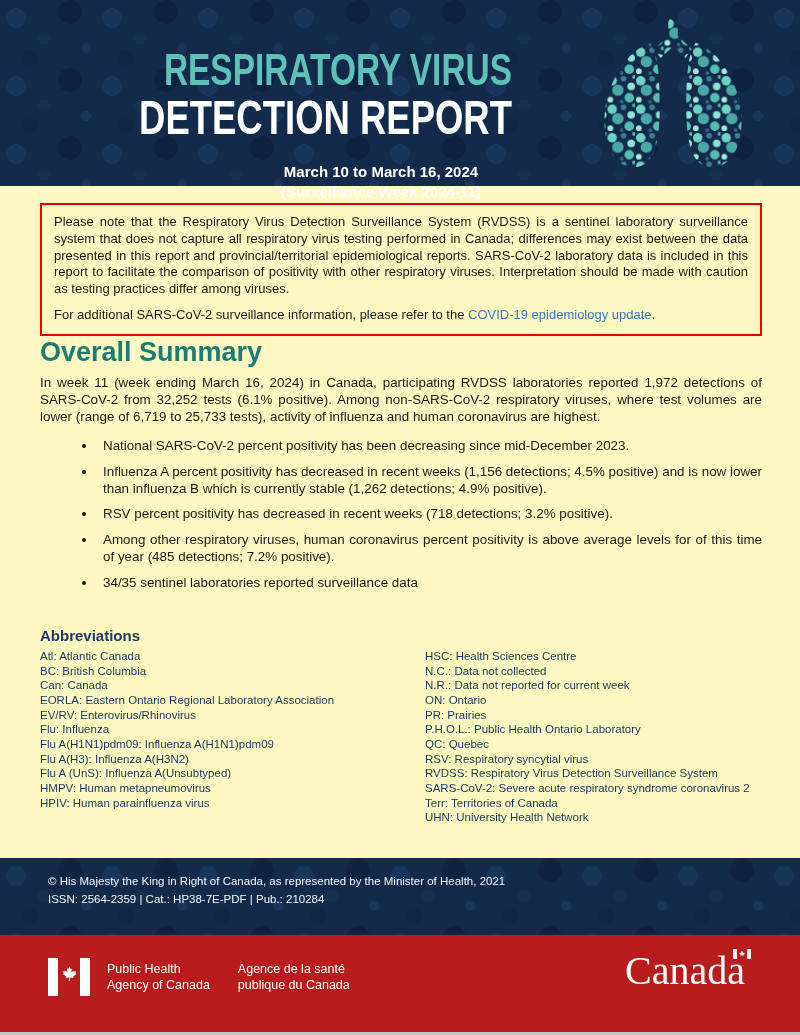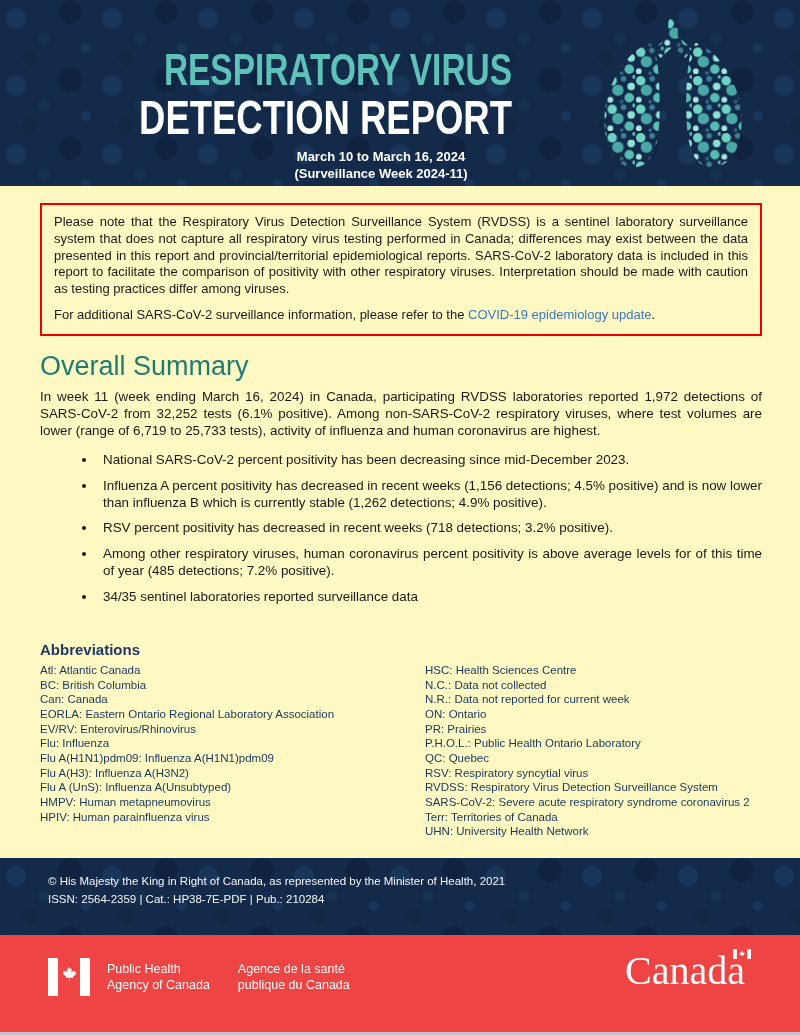--- a/index.html
+++ b/index.html
@@ -21,50 +21,50 @@
       radial-gradient(circle 8px  at 30px 58px, #112744 97%, transparent 100%);
     background-size:96px 68px;
   }
   
   .banner { height:186px; position:relative; flex:none; }
   .title-wrap { position:absolute; left:0; top:0; width:512px; text-align:right; }
   .title-line { display:block; font-weight:800; line-height:1;
                 transform:scaleX(0.76); transform-origin:100% 50%; white-space:nowrap; }
   .t1 { margin-top:48px; font-size:44px; color:#5fc2b9; }
   .t2 { margin-top:2px; font-size:48px; color:#ffffff; }
-  .subtitle { display:inline-block; width:262px; margin-top:6px; text-align:center;
-              font-size:13px; font-weight:700; color:#ffffff; line-height:1.32; }
+  .subtitle { display:inline-block; width:262px; margin-top:20px; text-align:center;
+              font-size:15px; font-weight:700; color:#ffffff; line-height:1.32; }
   .lungs { position:absolute; right:28px; top:18px; }
   
   .content { height:672px; flex:none; padding:17px 38px 0 40px; background:#fef9c3; }
   .notice {
     border:2px solid #ee0000; padding:9px 12px 10px 12px;
     font-size:13px; line-height:1.29; text-align:justify; color:#1a1a1a;
   }
   .notice p + p { margin-top:9px; }
   .covid-link { color:#3b78c3; cursor:pointer; text-decoration:none; }
-  h2.summary-h { margin-top:15px; font-size:27px; font-weight:400; color:#1f7c74; }
+  h2.summary-h { margin-top:1px; font-size:27px; font-weight:700; color:#1f7c74; }
   .intro { margin-top:6px; font-size:13.4px; line-height:1.3; text-align:justify; }
   ul.bullets { margin-top:11px; padding-left:57px; }
   ul.bullets li {
     margin-bottom:8.5px; font-size:13.4px; line-height:1.28; text-align:justify;
     padding-left:6px;
   }
   
   .abbr { margin-top:19px; }
   .abbr h3 { font-size:15px; font-weight:700; color:#1f3864; margin-bottom:5px;margin-top:36px; }
   .abbr-cols { display:flex; }
   .abbr-col { font-size:11.5px; line-height:1.275; color:#17375e; }
   .abbr-col.left  { width:385px; flex:none; }
   .abbr-col.right { flex:1; }
   .abbr-col div { white-space:nowrap; }
   
   .copyright-band { height:77px; flex:none; padding:15px 0 0 48px;
                     color:#f4f6f8; font-size:11.5px; line-height:1.55; }
-  .logo-band { height:100px; flex:none; background:#ef4444; position:relative;
+  .logo-band { height:100px; flex:none; background:#b91c1c; position:relative;
                border-bottom:3px solid #bfc6cf; }
   .phac { position:absolute; left:48px; top:23px; display:flex; align-items:center; }
   .phac-flag { flex:none; }
   .phac-text { color:#ffffff; font-size:12.5px; line-height:1.28; }
   .phac-text.en { margin-left:17px; }
   .phac-text.fr { margin-left:28px; }
   .wordmark { position:absolute; right:55px; top:16px; color:#ffffff;
               font-family:"Liberation Serif", serif; font-size:40px; line-height:1;
               display:inline-block; }
   .wordmark .wm-inner { position:relative; display:inline-block; }

